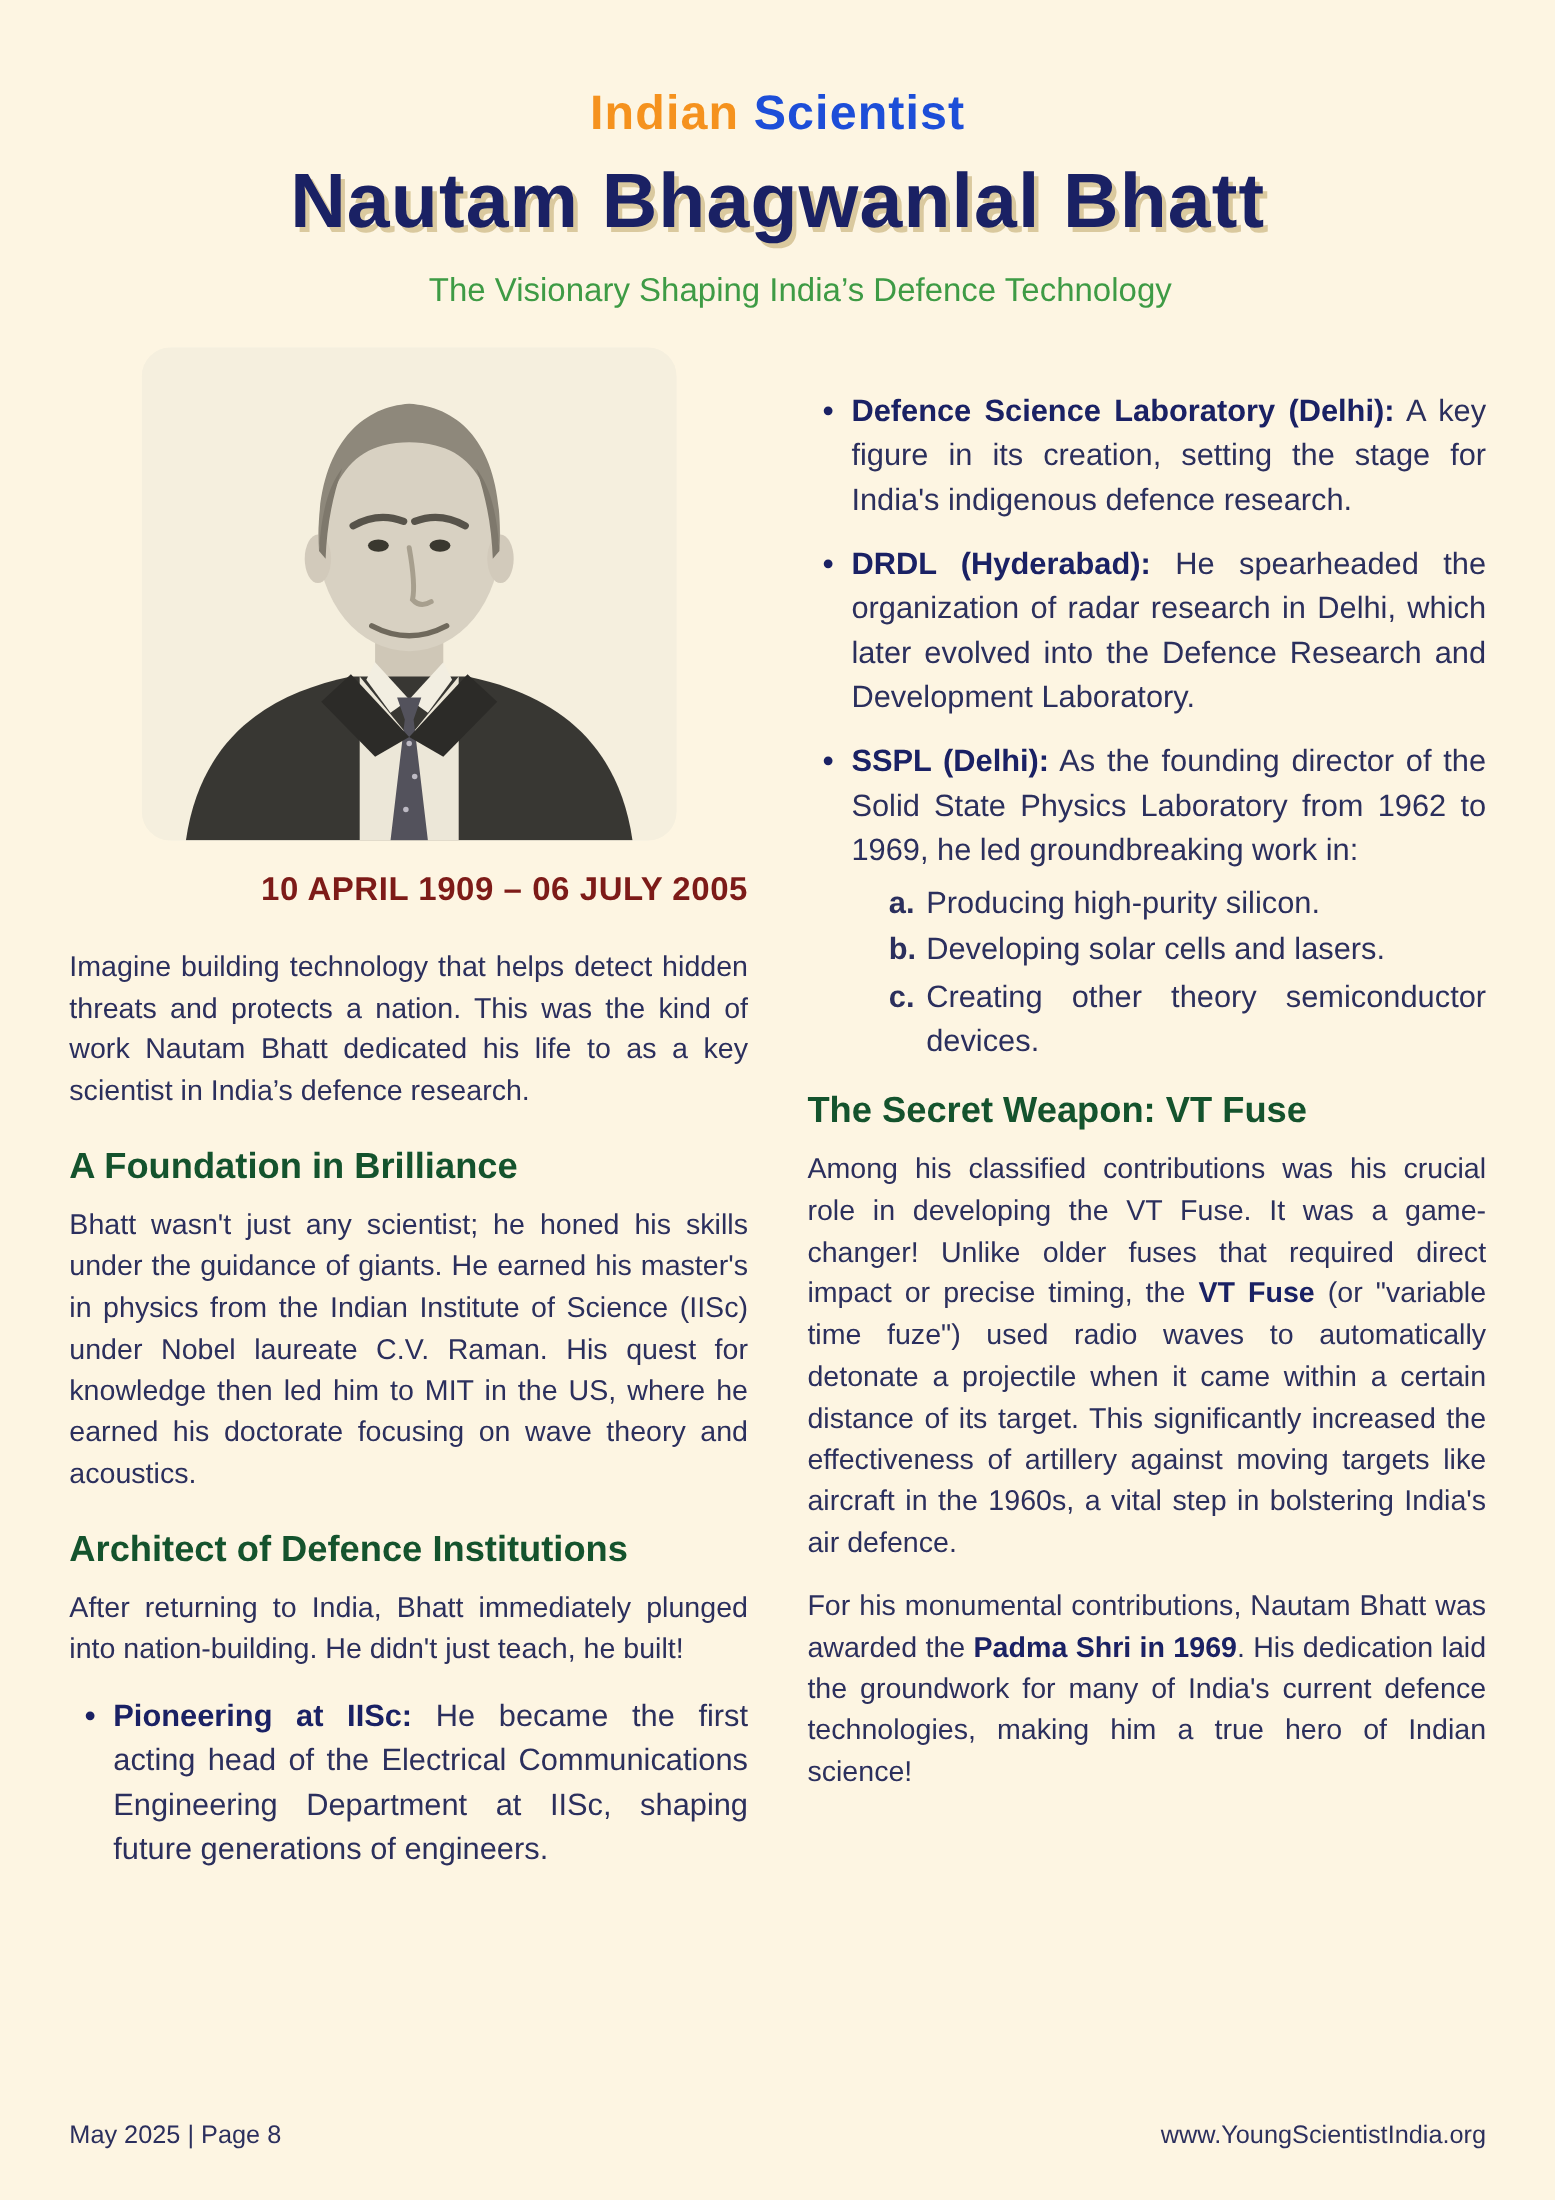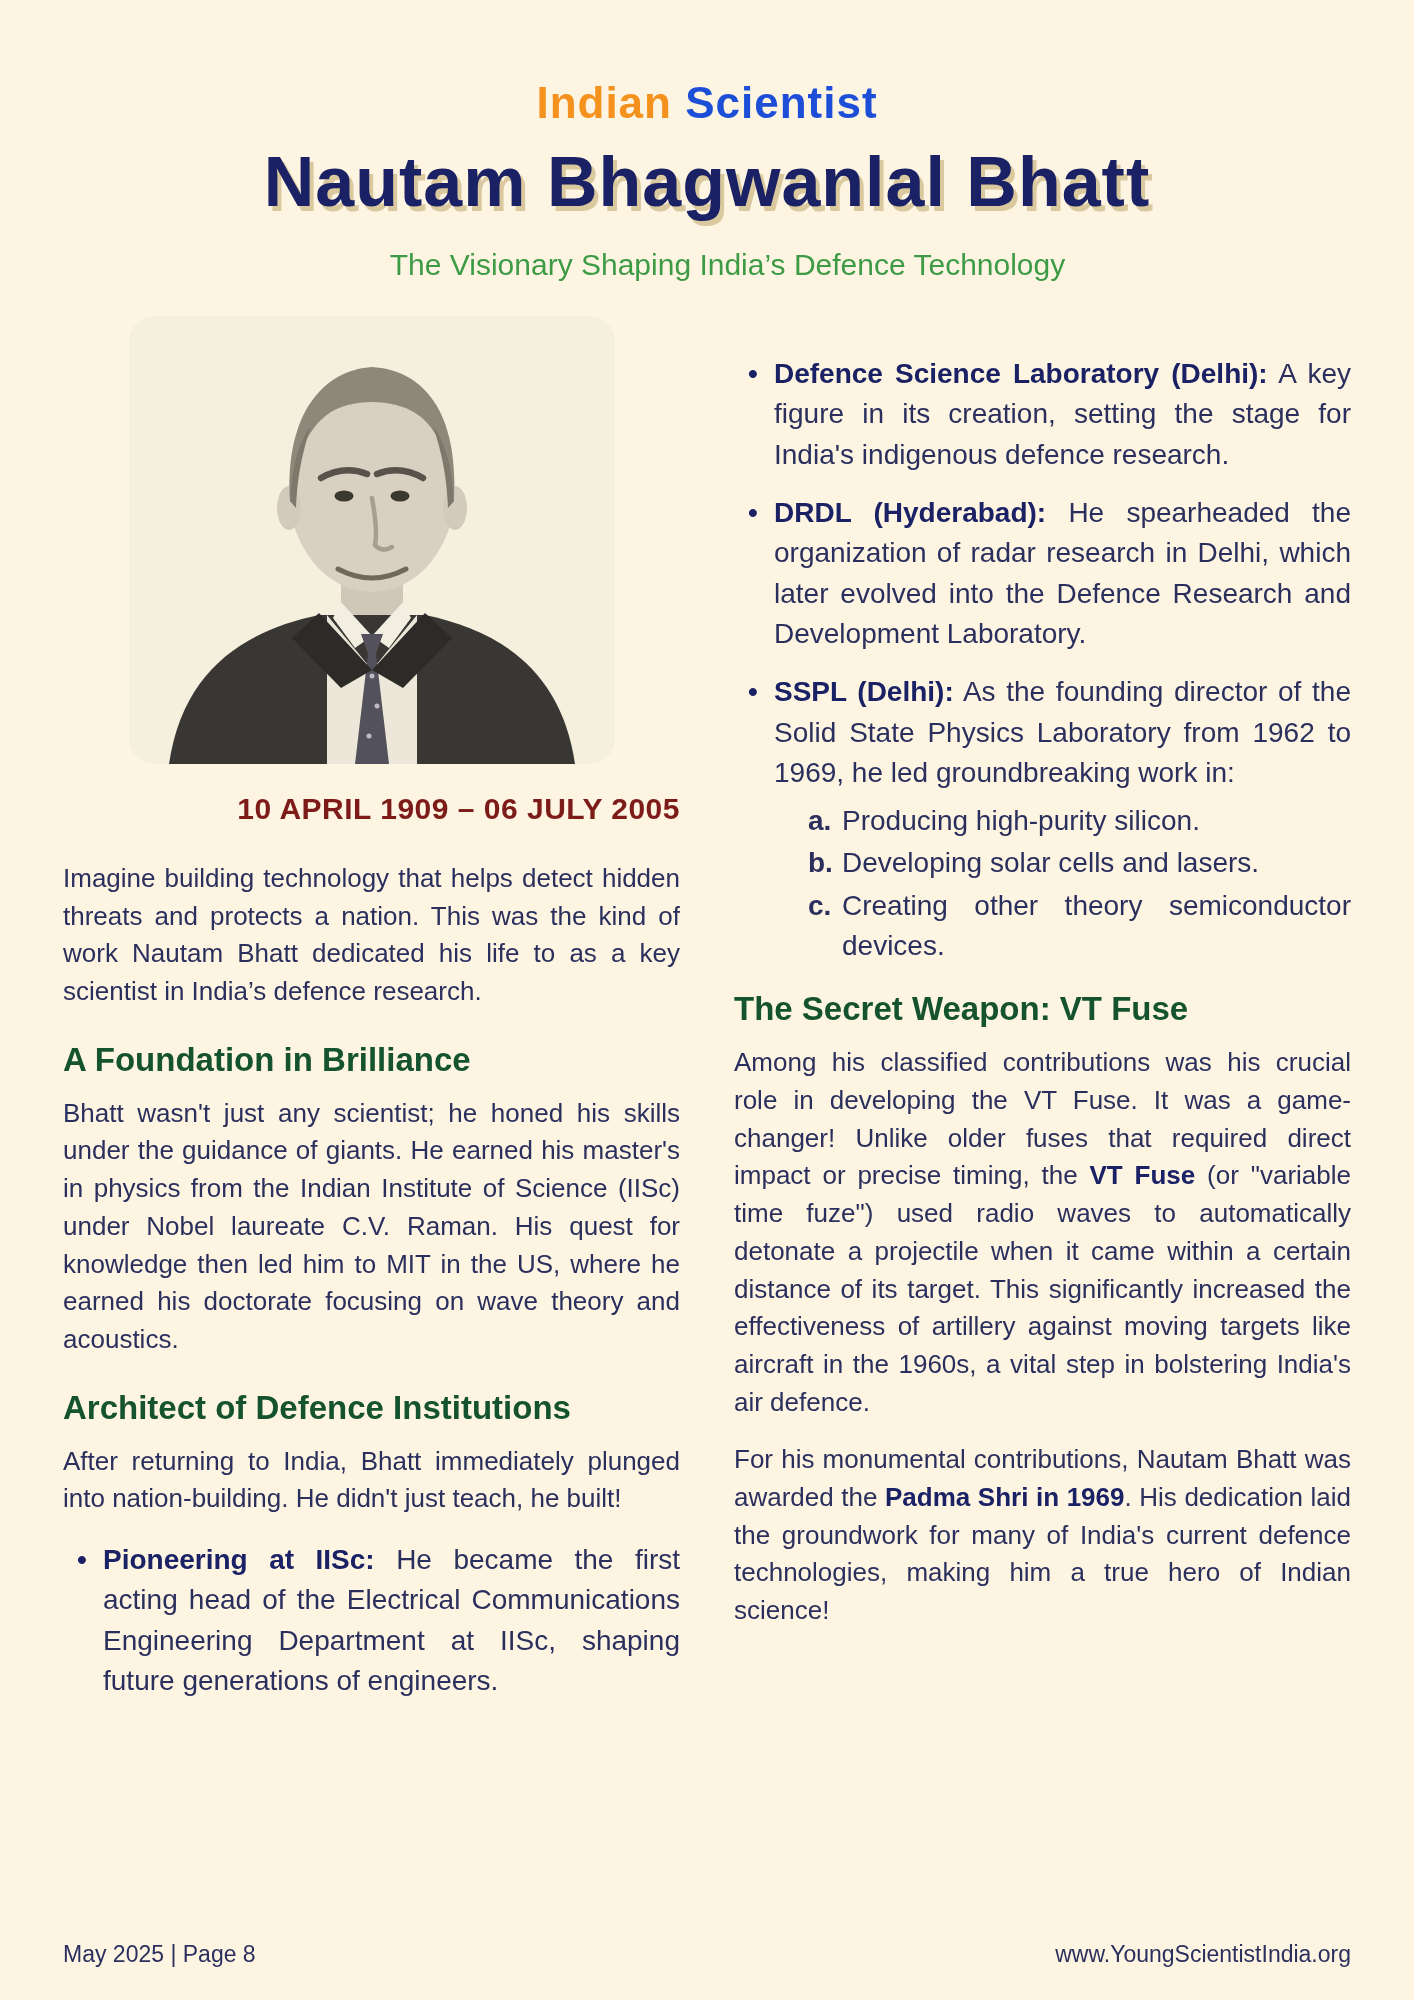--- a/index.html
+++ b/index.html
@@ -75,21 +75,21 @@
     position:relative; padding-left:34px; margin:2px 0;
     font-size:28px; line-height:1.44; text-align:justify;
   }
   ol.alpha li::before{
     content:counter(alpha, lower-alpha) ".";
     position:absolute; left:0; top:0; color:#2b2f5d;
   }
   .rc-top{ margin-top:36px; }
   
   .footer{
-    position:absolute; left:63px; right:63px; bottom:32px;
+    position:absolute; left:63px; right:63px; bottom:46px;
     display:flex; justify-content:space-between;
     font-size:23px; color:#2b2f5d;gap:30px;
   }
 </style>
 </head>
 <body>
 
 <div class="page">
 
   <div class="header">

